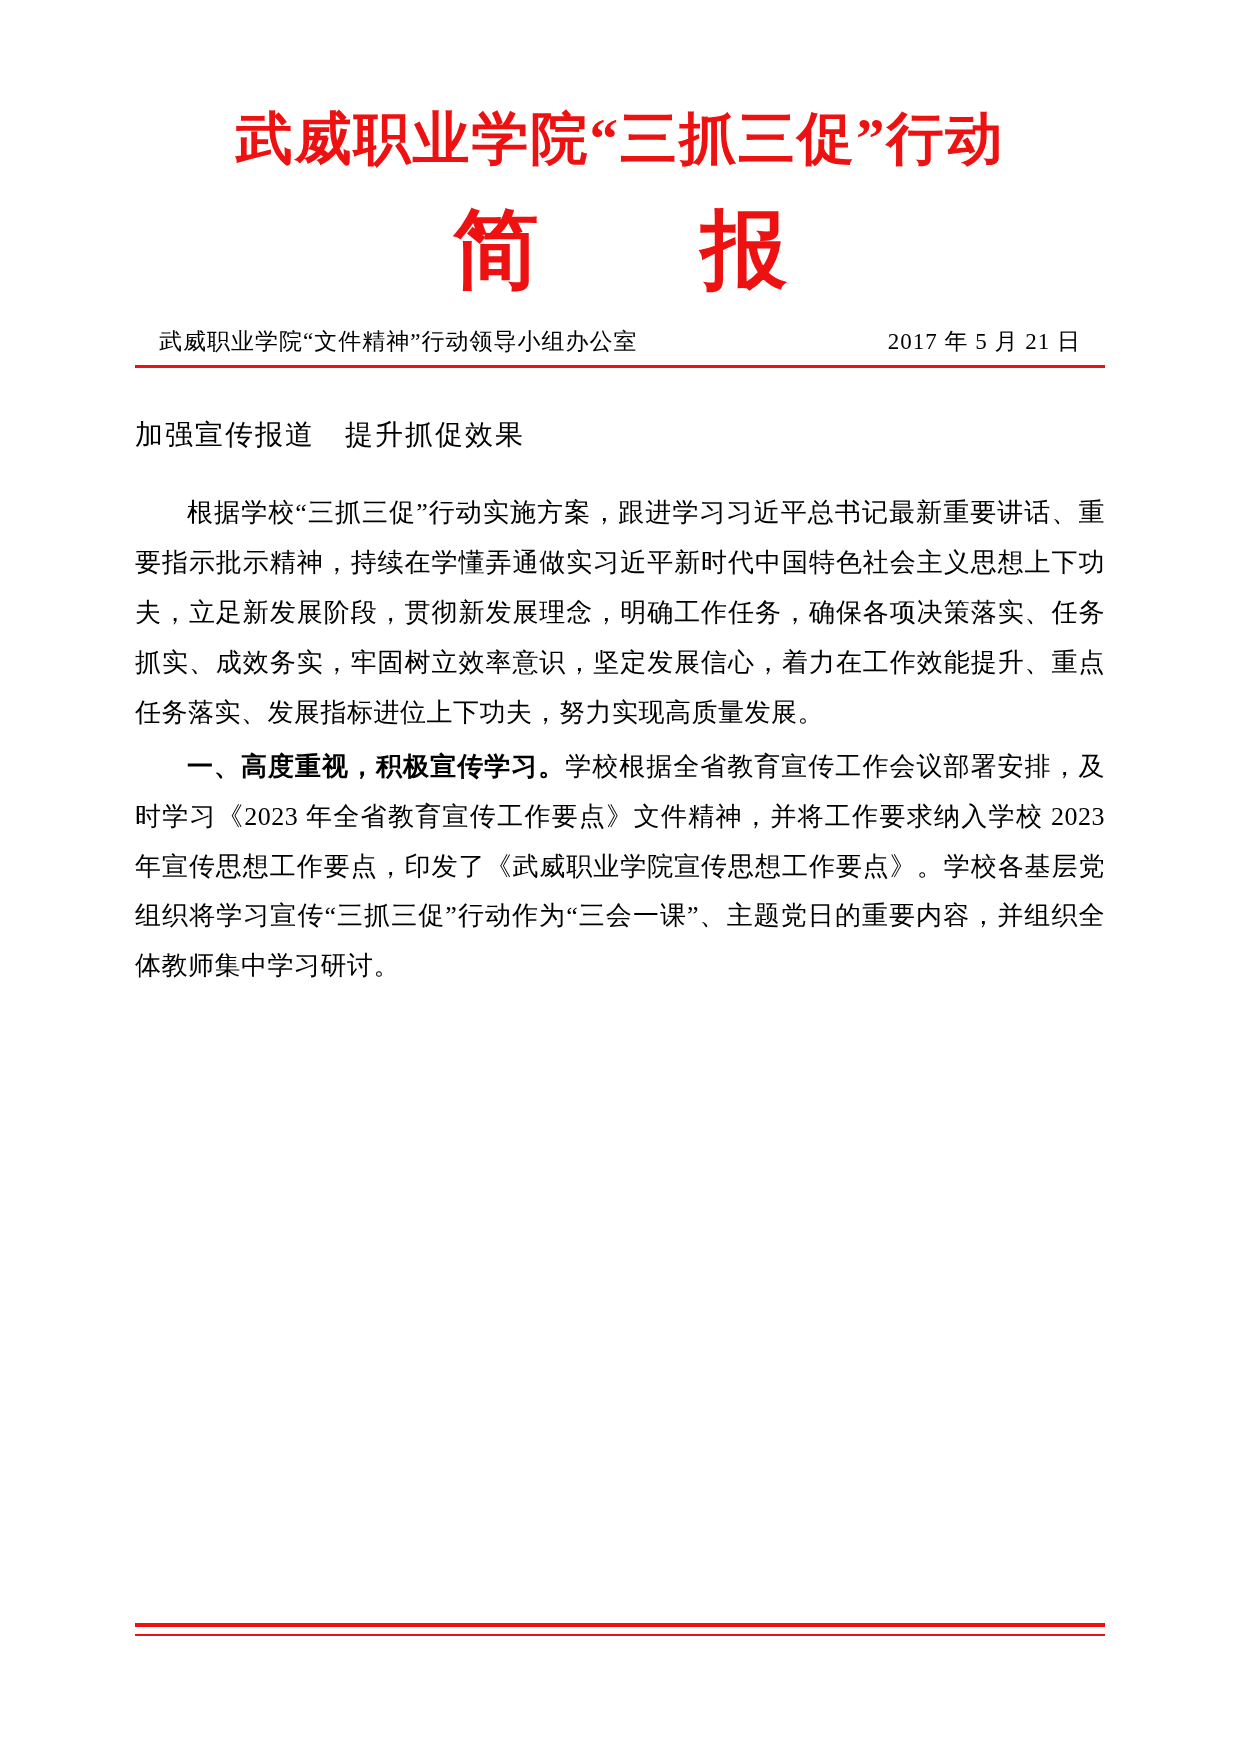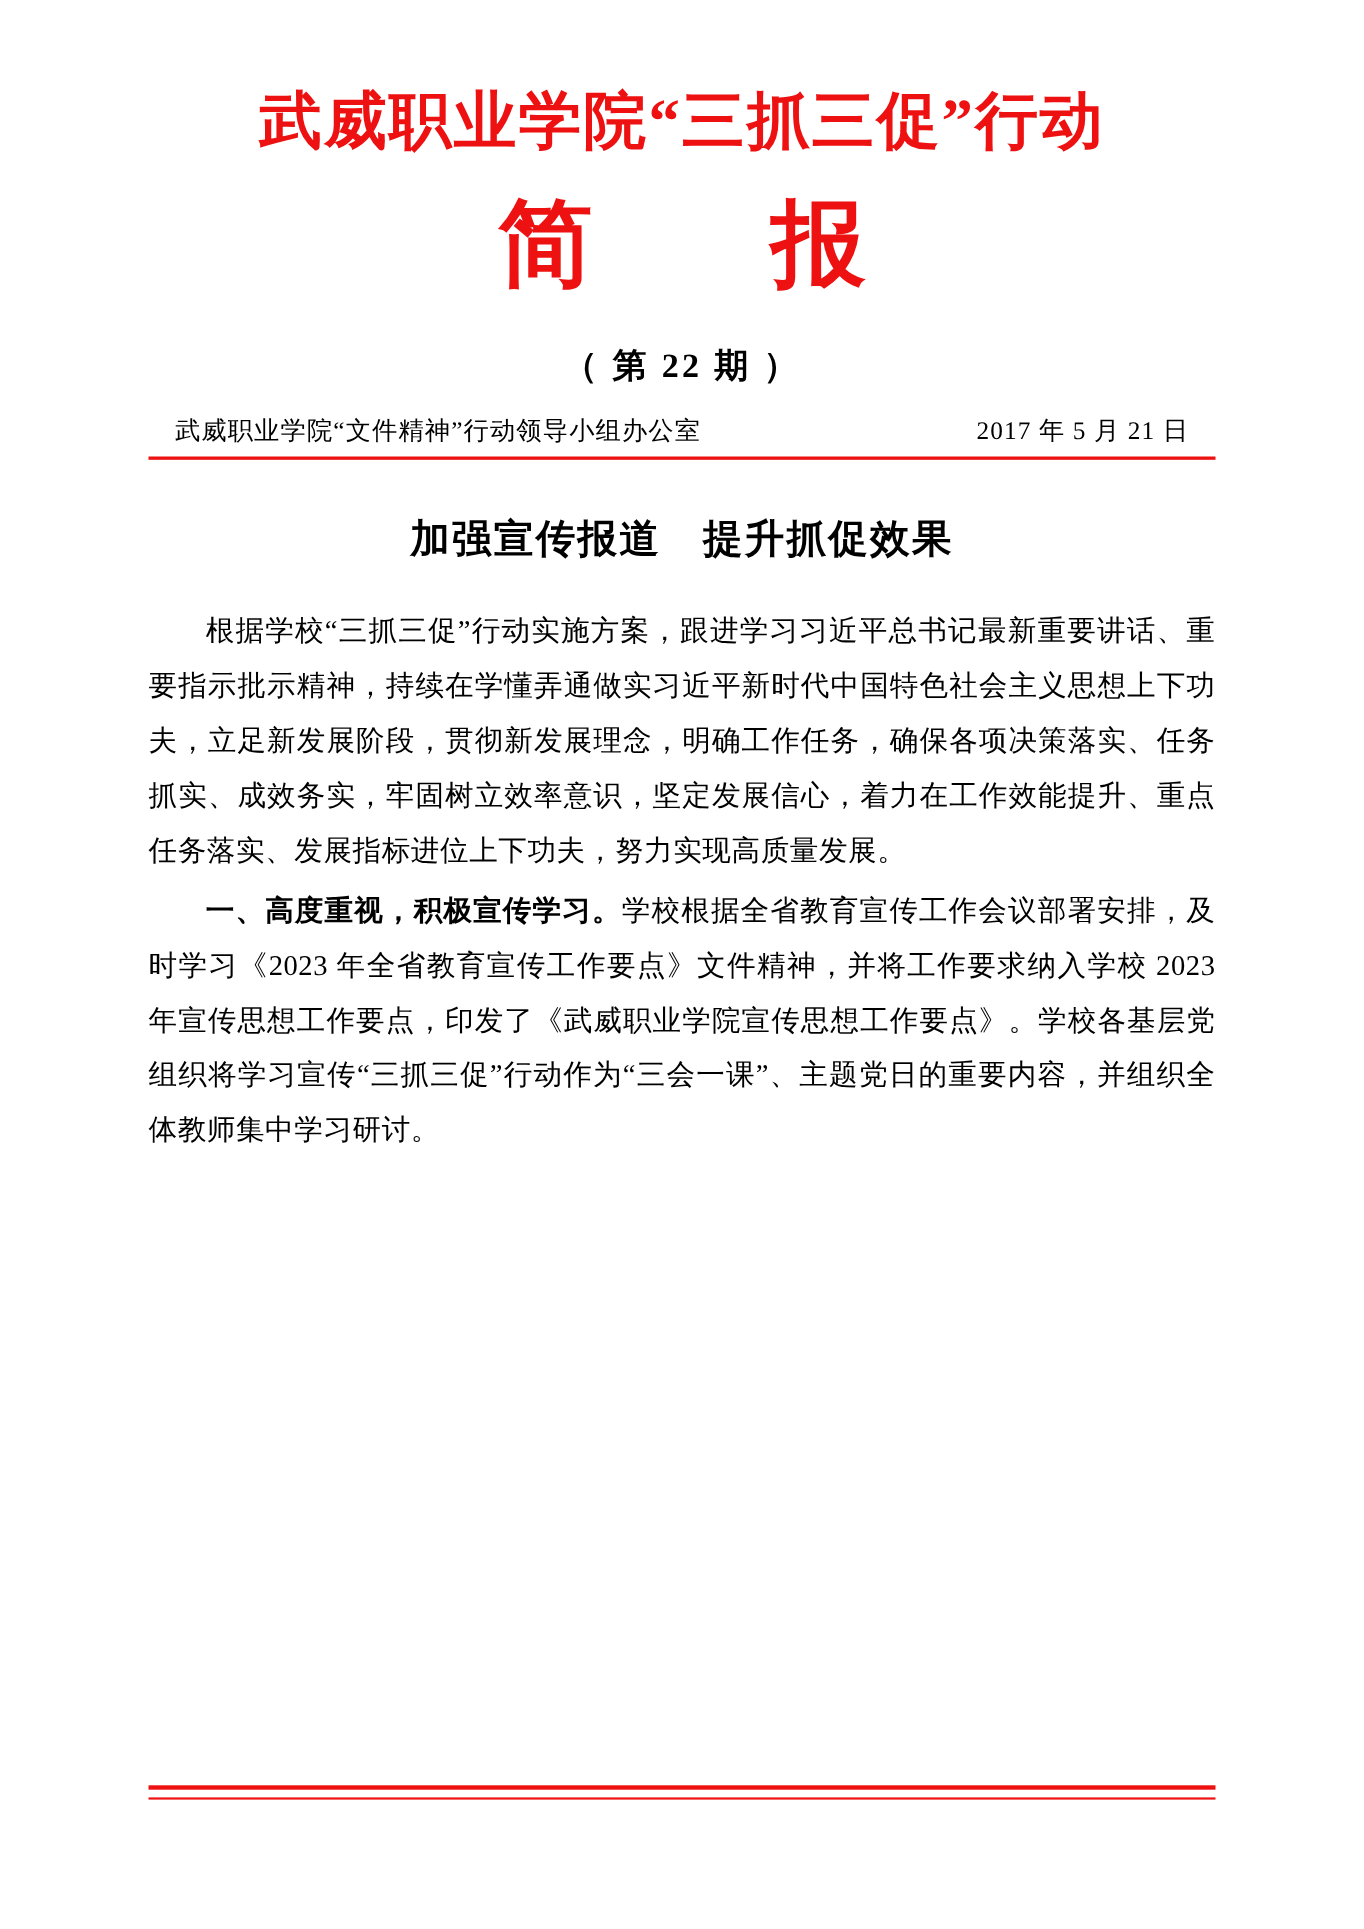--- a/index.html
+++ b/index.html
@@ -18,21 +18,21 @@
   .page {
     width: 1240px;
     height: 1754px;
     box-sizing: border-box;
     padding: 0 135px;
     position: relative;
   }
 
   
   .masthead {
-    padding-top: 80px;
+    padding-top: 108px;
     text-align: center;
   }
   .masthead-line1 {
     color: #ee1111;
     font-weight: bold;
     font-size: 57px;
     letter-spacing: 2px;
     line-height: 1.1;
     white-space: nowrap;
   }
@@ -68,23 +68,22 @@
   .meta-date { white-space: nowrap; }
 
   .red-rule-top {
     height: 3px;
     background: #ee1111;
     margin: 0 0 0 0;
   }
 
   
   .article-title {
-    text-align: center;
-    font-size: 36px;
-    font-weight: bold;
+    font-size: 28px;
+    font-weight: normal;
     margin-top: 48px;
     letter-spacing: 2px;
     white-space: nowrap;
   }
   .body-text {
     margin-top: 34px;
     font-size: 26px;
     line-height: 1.92;
     text-align: justify;
     text-justify: inter-ideograph;
@@ -116,21 +115,20 @@
   }
 </style>
 </head>
 <body>
 
 <div class="page">
 
   <div class="masthead">
     <div class="masthead-line1">武威职业学院“三抓三促”行动</div>
     <div class="masthead-line2">简　报</div>
-    <div class="issue-line">（ 第 22 期 ）</div>
   </div>
 
   <div class="meta-row">
     <div class="meta-office">武威职业学院“文件精神”行动领导小组办公室</div>
     <div class="meta-date">2017 年 5 月 21 日</div>
   </div>
 
   <div class="red-rule-top"></div>
 
   <div class="article-title">加强宣传报道　提升抓促效果</div>

